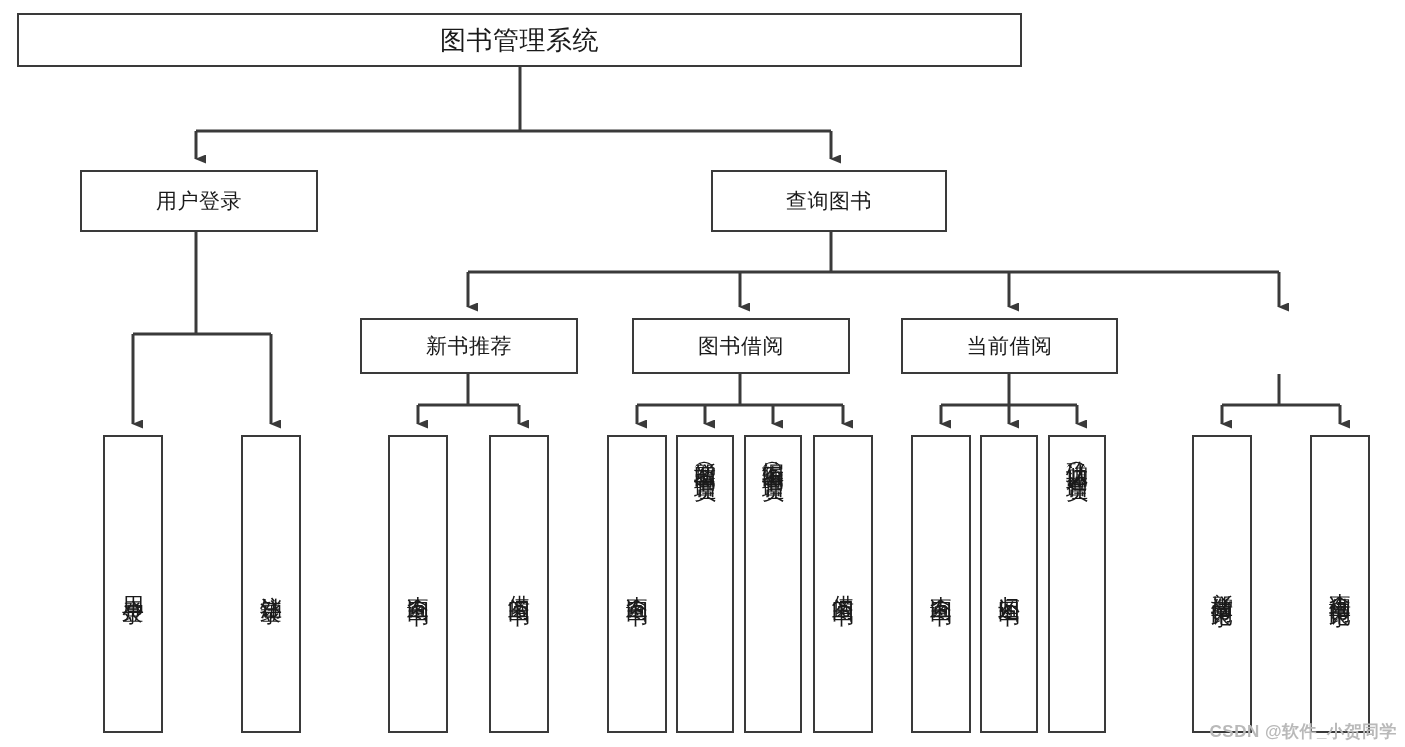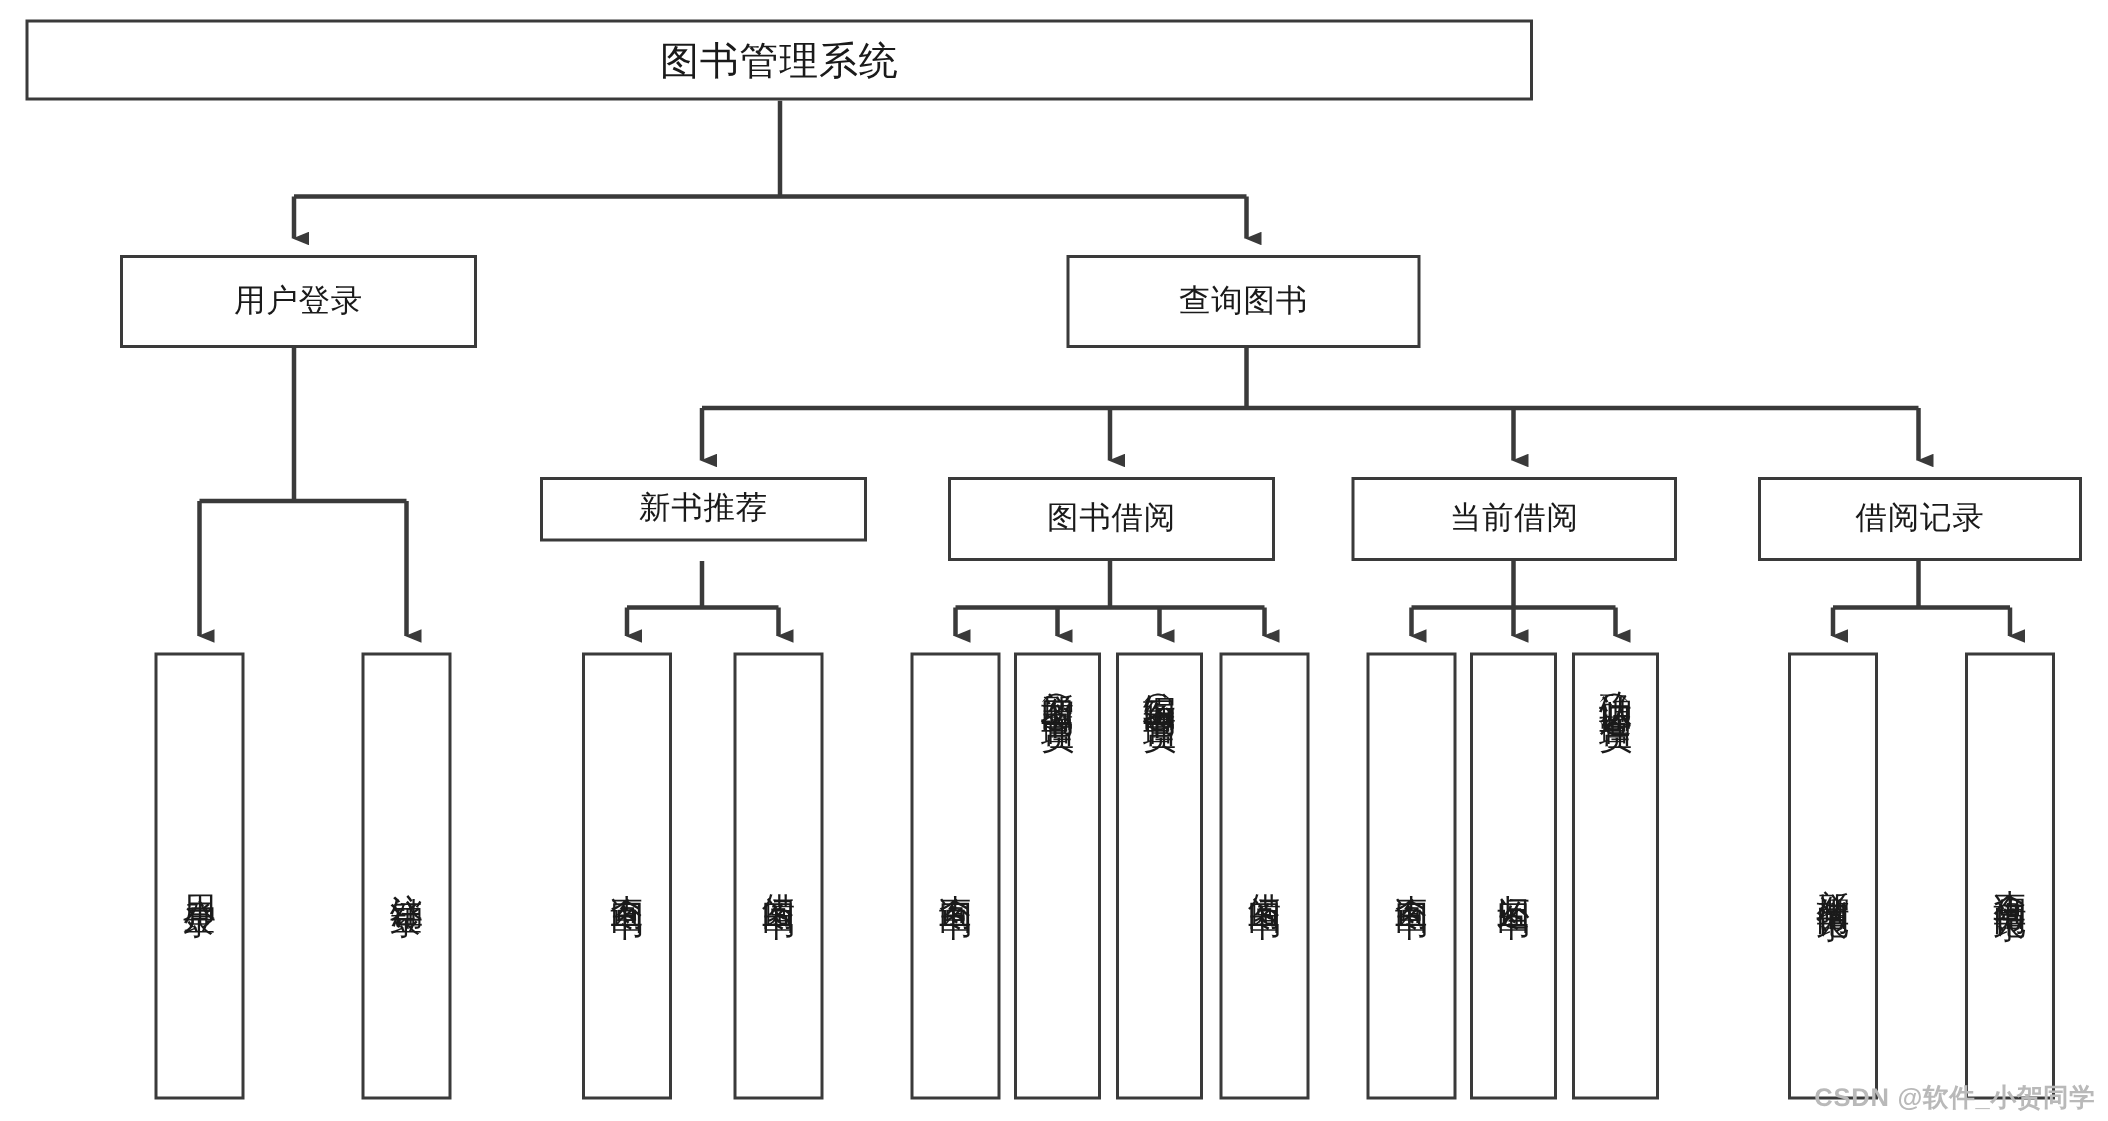--- a/index.html
+++ b/index.html
@@ -135,32 +135,29 @@
     <span class="label">图书管理系统</span>
   </div>
 
   <div class="node h" style="left:80px; top:170px; width:238px; height:62px;">
     <span class="label">用户登录</span>
   </div>
   <div class="node h" style="left:711px; top:170px; width:236px; height:62px;">
     <span class="label">查询图书</span>
   </div>
 
-  <div class="node h" style="left:360px; top:318px; width:218px; height:43px;">
+  <div class="node h" style="left:360px; top:318px; width:218px; height:56px;">
     <span class="label">新书推荐</span>
   </div>
   <div class="node h" style="left:632px; top:318px; width:218px; height:56px;">
     <span class="label">图书借阅</span>
   </div>
   <div class="node h" style="left:901px; top:318px; width:217px; height:56px;">
     <span class="label">当前借阅</span>
   </div>
-  <div class="node h" style="left:1172px; top:318px; width:216px; height:56px;">
-    <span class="label">借阅记录</span>
-  </div>
 
   <div class="node v center" style="left:103px; top:435px; width:60px; height:298px;">
     <span class="label">用户登录</span>
   </div>
   <div class="node v center" style="left:241px; top:435px; width:60px; height:298px;">
     <span class="label">注销登录</span>
   </div>
 
   <div class="node v center" style="left:388px; top:435px; width:60px; height:298px;">
     <span class="label">查询图书</span>

